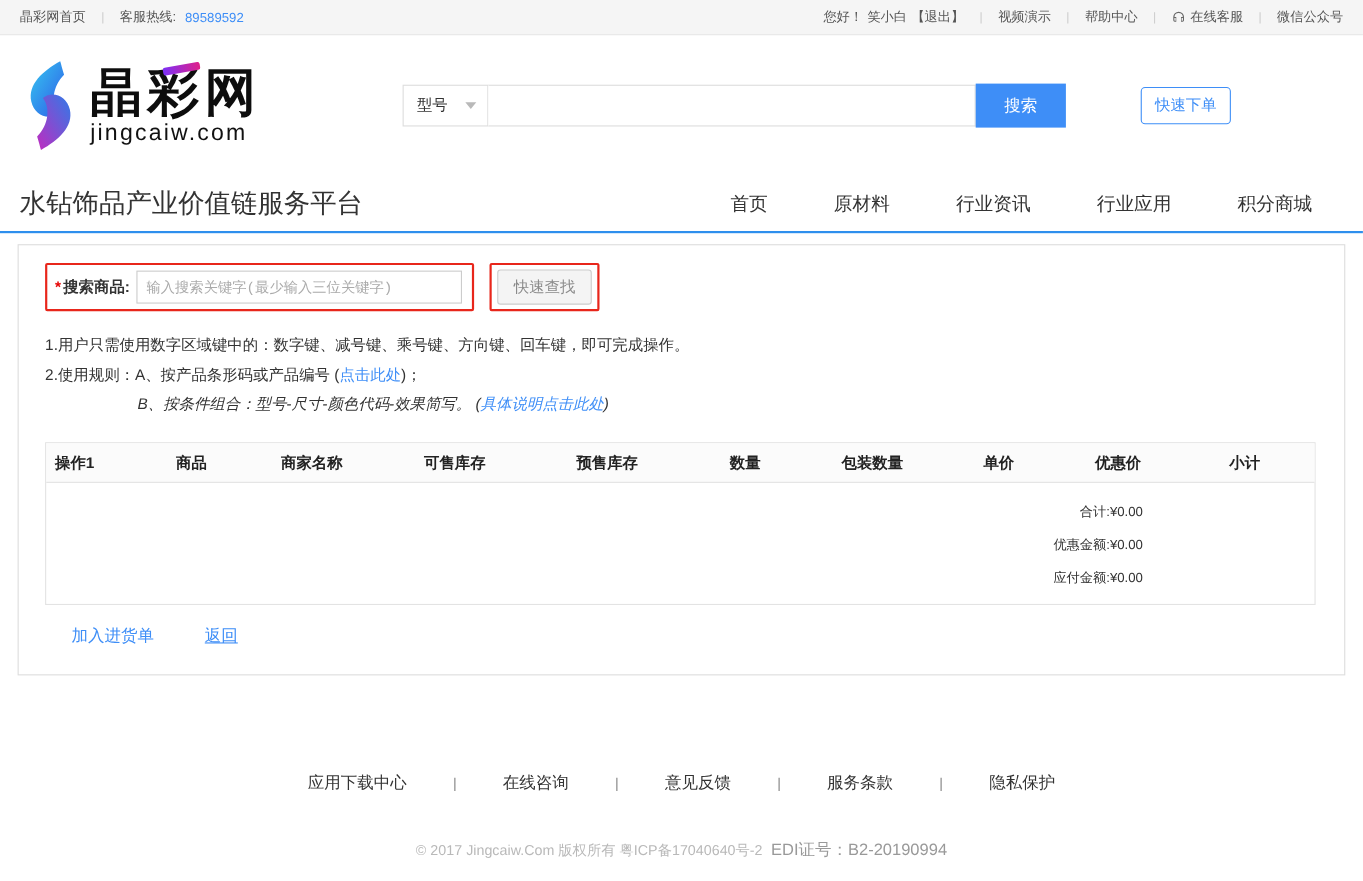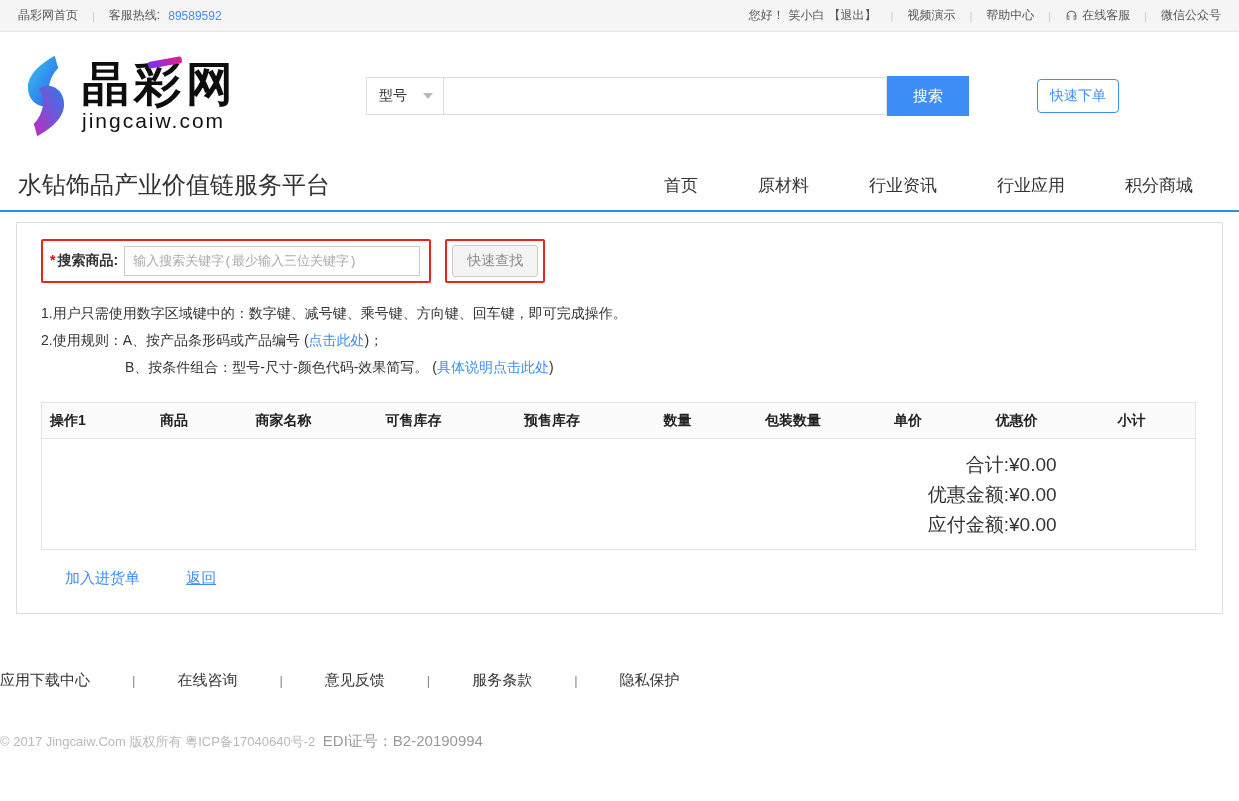--- a/index.html
+++ b/index.html
@@ -55,44 +55,44 @@
   .form-label { font-size:14px; font-weight:bold; color:#333; white-space:nowrap; }
   .req { color:#E60000; margin-right:2px; }
   .product-input { width:296px; height:30px; border:1px solid #ccc; padding:0 8px;
     font-size:13px; color:#737373; outline:none; font-family:Liberation Mono, monospace; }
   .product-input::placeholder { color:#aaa; }
   .box2 { padding:4px 5px; }
   .quick-find { width:86px; height:32px; background:#f4f4f4; border:1px solid #ccc;
     border-radius:3px; color:#8a8a8a; font-size:14px; cursor:pointer; font-family:inherit; }
 
   .instructions { margin-top:17px; font-size:14px; color:#333; line-height:27px; }
-  .instructions .indent { padding-left:84px; }
+  .instructions .indent { padding-left:84px;font-style:italic; }
   .ilink { color:#3E8EF7; text-decoration:none; }
 
   .table { margin-top:21px; border:1px solid #e3e3e3; width:1155px; }
   .thead { display:flex; height:36px; align-items:center; background:#fbfbfb;
     border-bottom:1px solid #e3e3e3; font-weight:bold; font-size:14px; color:#222; }
   .th { text-align:center; }
   .th:nth-child(1){ width:82px; text-align:left; padding-left:8px; }
   .th:nth-child(2){ width:100px; } .th:nth-child(3){ width:119px; }
   .th:nth-child(4){ width:141px; } .th:nth-child(5){ width:136px; }
   .th:nth-child(6){ width:115px; } .th:nth-child(7){ width:116px; }
   .th:nth-child(8){ width:114px; } .th:nth-child(9){ width:103px; }
   .th:nth-child(10){ flex:1; }
-  .tbody { min-height:110px; padding:11px 10px 8px 0; font-size:19px; }
+  .tbody { min-height:110px; padding:11px 10px 8px 0; font-size:12px; }
   .total-row { display:flex; justify-content:flex-end; align-items:center; height:30px; }
   .total-value { width:176px; }
 
   .panel-links { margin:19px 0 0 24px; font-size:15px; }
   .panel-links a { color:#3E8EF7; text-decoration:none; }
   .add-link { margin-right:42px; }
   .back-link { text-decoration:underline !important; }
 
   
-  .footer { margin-top:57px; }
+  .footer { text-align:center; margin-top:88px; }
   .footer-links { display:inline-flex; align-items:center; font-size:15px; }
   .footer-links a { color:#333; text-decoration:none; }
   .fsep { color:#888; margin:0 42px; font-size:13px; }
   .copyright { margin-top:42px; font-size:13px; color:#b9b9b9; }
   .copyright .edi { font-size:15px; color:#999; margin-left:4px; }
 </style>
 </head>
 <body>
 
 <div class="topbar">

